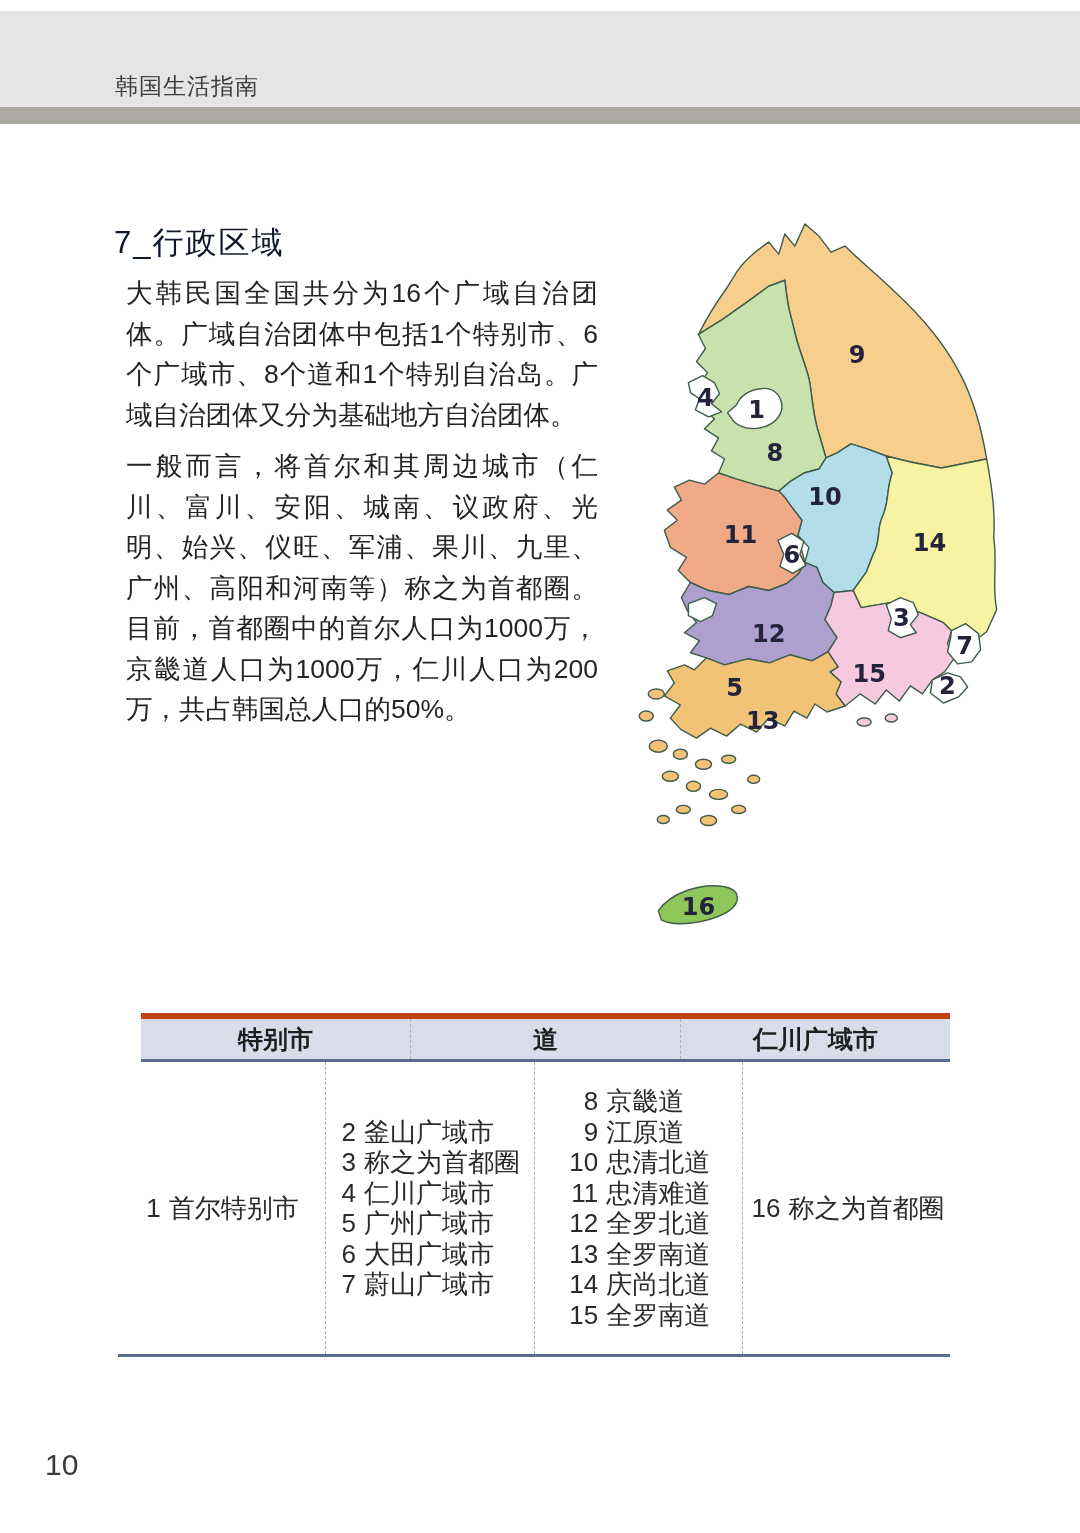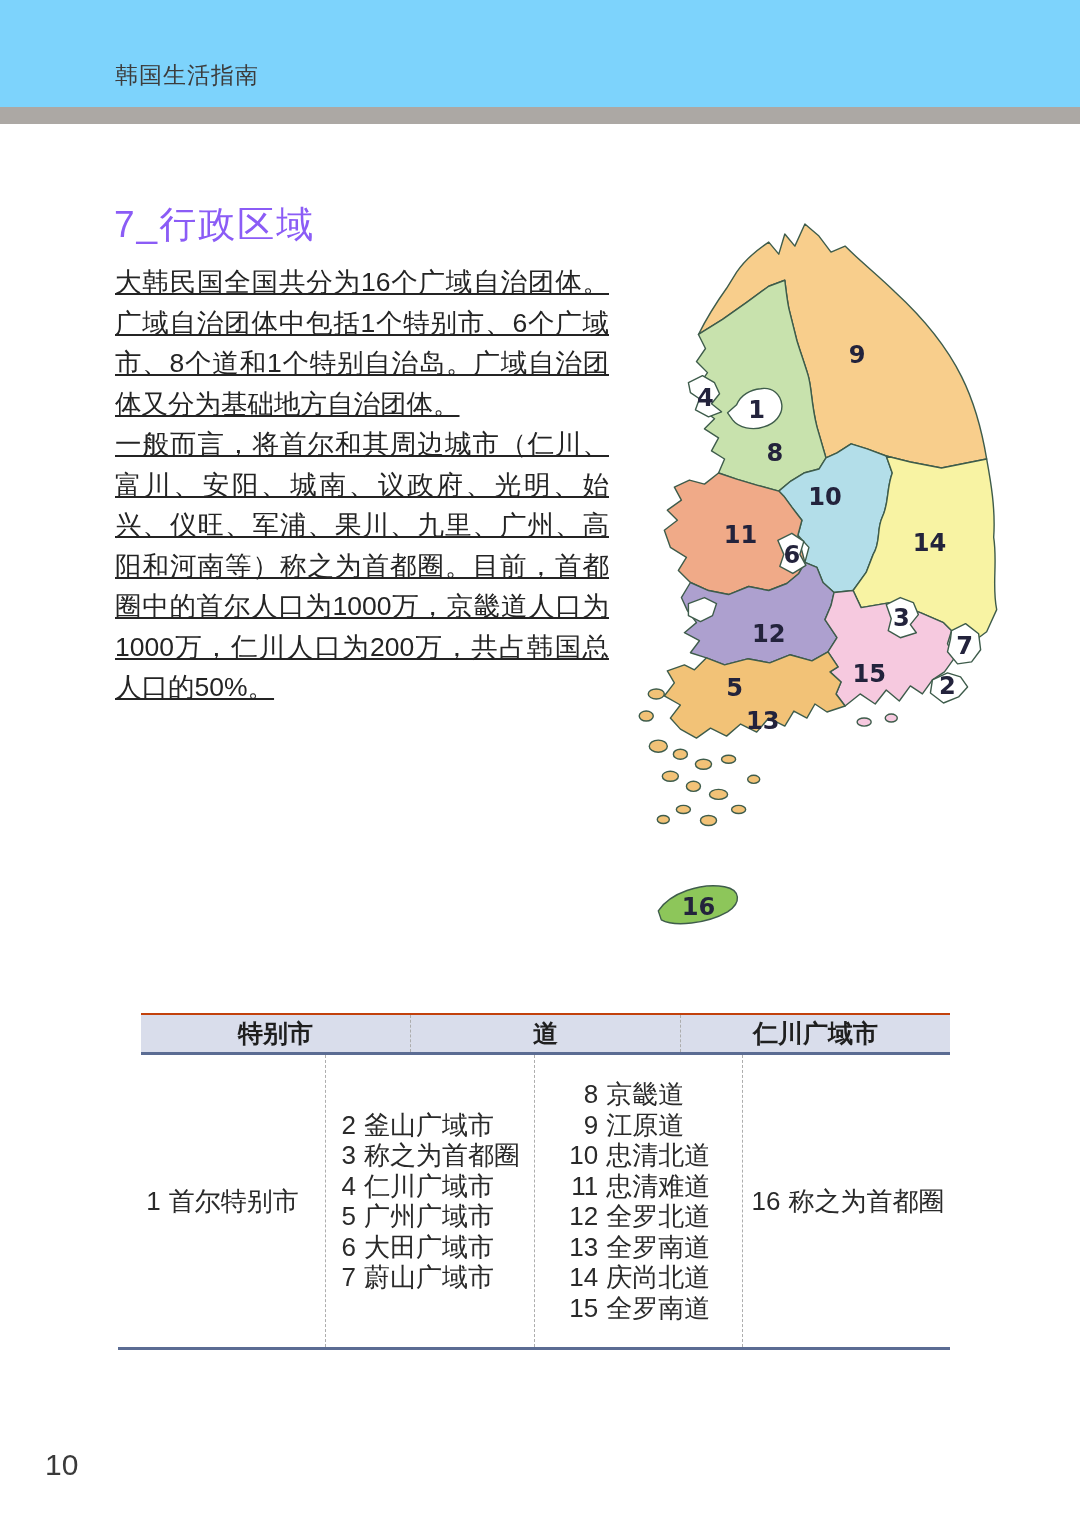--- a/index.html
+++ b/index.html
@@ -1,44 +1,44 @@
 <!DOCTYPE html>
 <html><head>
 <meta charset="utf-8">
 <style>
   html,body{margin:0;padding:0;}
   body{
     width:1080px;height:1533px;position:relative;background:#ffffff;
     font-family:"Liberation Sans",sans-serif;overflow:hidden;
   }
-  .band{position:absolute;left:0;top:0;width:1080px;height:107px;background:#7dd3fc;}
+  .band{position:absolute;left:0;top:11px;width:1080px;height:107px;background:#e5e5e5;}
   .band-title{position:absolute;left:115px;top:60px;font-size:23px;color:#3c3c3c;letter-spacing:1px;}
   .graybar{position:absolute;left:0;top:107px;width:1080px;height:17px;background:#ACA8A4;}
 
   .sec-title{
-    position:absolute;left:114px;top:200px;font-size:37px;color:#8b5cf6;
+    position:absolute;left:114px;top:222px;font-size:31px;color:#0f172a;
     letter-spacing:2px;font-weight:500;
   }
   .paras{
     position:absolute;left:115px;top:262px;width:494px;
     font-size:26.5px;line-height:40.5px;color:#242424;text-align:justify;
   }
-  .paras p{margin:0;text-decoration:underline;}
+  .paras p{margin:11px;}
 
   .map{position:absolute;left:628px;top:222px;}
   .map path, .map ellipse{stroke:#3E5C4B;stroke-width:1.4;stroke-linejoin:round;}
   .map text{
     font-family:"DejaVu Sans",sans-serif;font-weight:bold;font-size:24px;
     fill:#23233c;text-anchor:middle;
   }
 
   .table{position:absolute;left:118px;top:1013px;width:832px;}
   .t-header{
-    display:flex;height:42px;background:#D9DDEB;
-    border-top:2px solid #c2410c;border-bottom:3px solid #5B6C93;
+    display:flex;height:49px;background:#D9DDEB;
+    border-top:6px solid #c2410c;border-bottom:3px solid #5B6C93;
     box-sizing:border-box;
     margin-left:23px;
   }
   .t-hcell{
     flex:1;display:flex;align-items:center;justify-content:center;
     font-size:25px;font-weight:bold;color:#1f1f1f;box-sizing:border-box;
   }
   .t-body{
     display:flex;height:295px;border-bottom:3px solid #5B6C93;box-sizing:border-box;
   }

